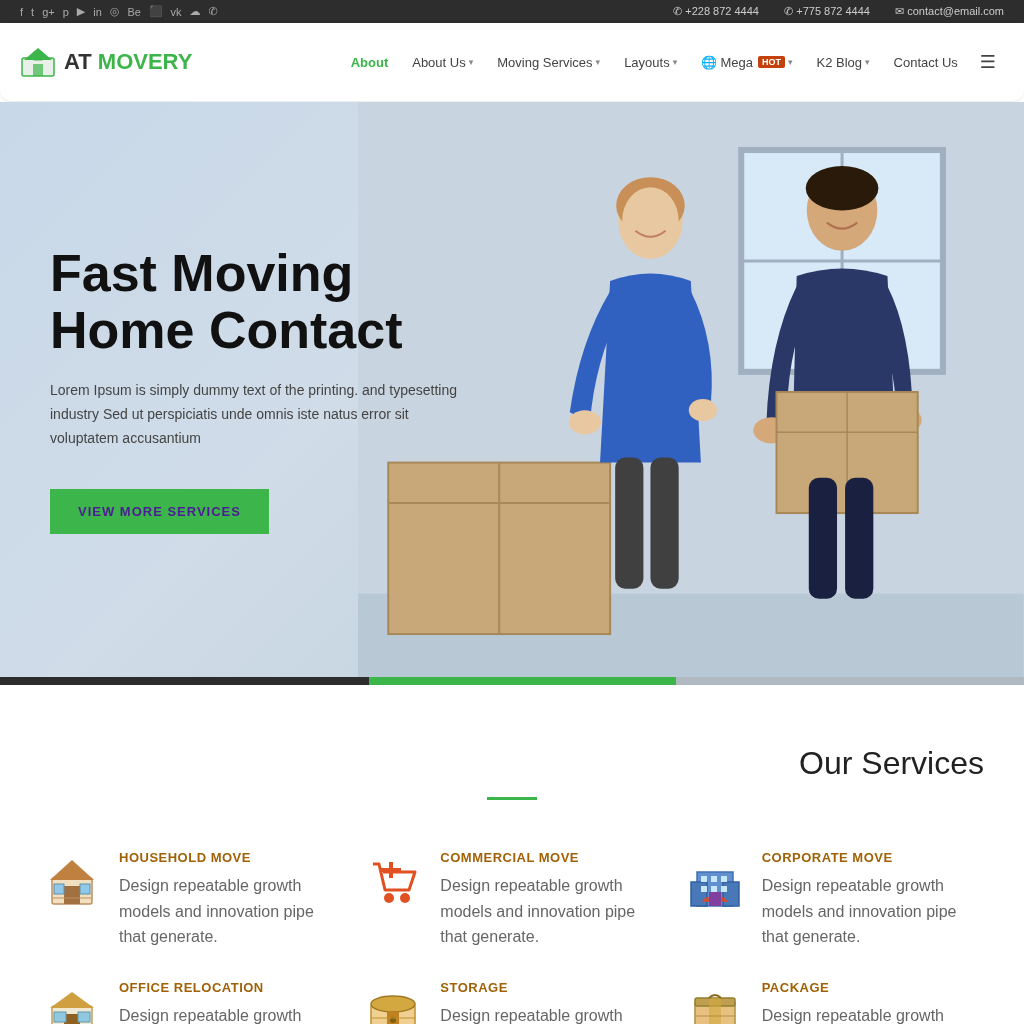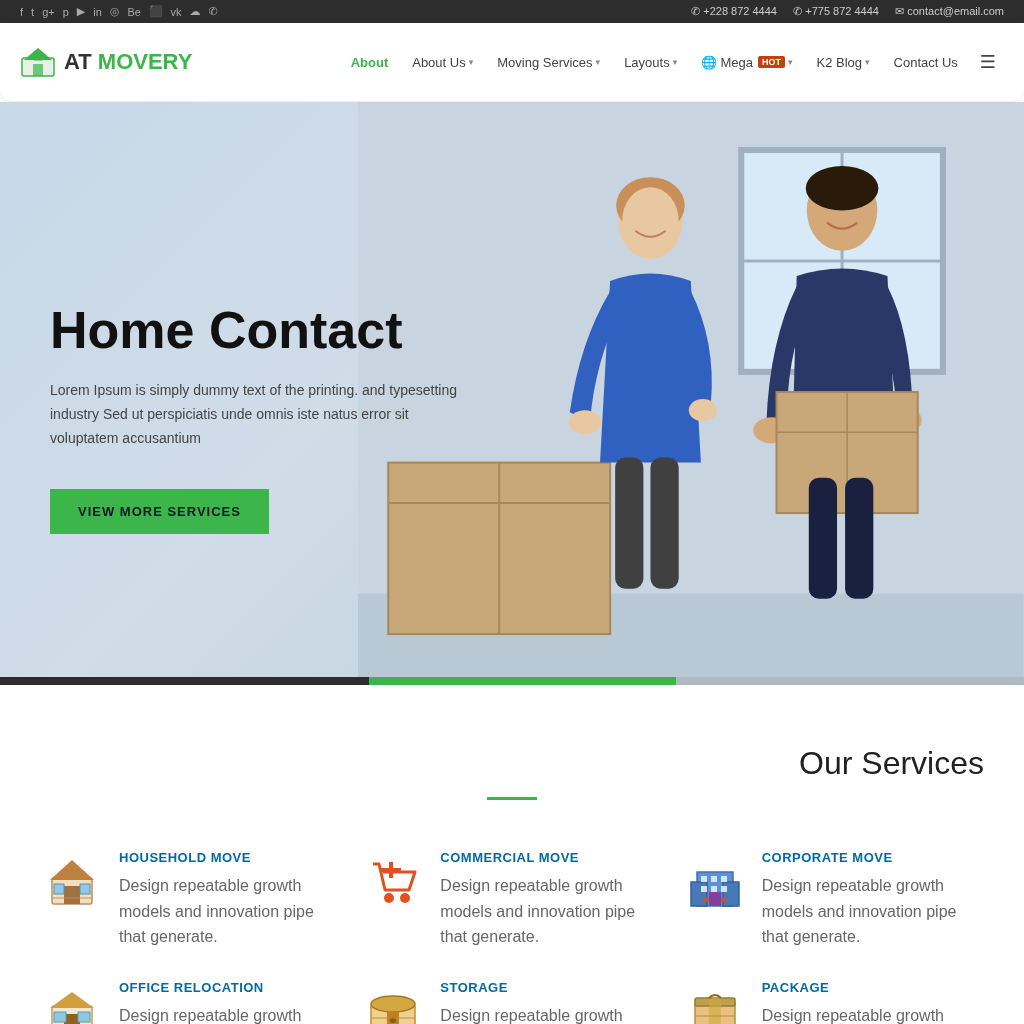--- a/index.html
+++ b/index.html
@@ -10,21 +10,21 @@
       background: #2d2d2d;
       color: #ccc;
       font-size: 11px;
       padding: 5px 20px;
       display: flex;
       justify-content: space-between;
       align-items: center;
     }
     .top-bar-social { display: flex; gap: 8px; align-items: center; }
     .top-bar-social span { color: #aaa; font-size: 11px; cursor: pointer; }
-    .top-bar-contact { display: flex; gap: 16px; align-items: center; justify-content: flex-end; }
+    .top-bar-contact { display: flex; gap: 25px; align-items: center; justify-content: flex-end; }
     .top-bar-contact a { color: #ccc; text-decoration: none; font-size: 11px; }
 
     
     .header {
       background: #fff;
       padding: 20px 20px;
       display: flex;
       align-items: center;
       justify-content: space-between;
       border-bottom: 1px solid #eee;
@@ -100,21 +100,21 @@
     }
     .hero-desc {
       font-size: 14px;
       color: #444;
       line-height: 1.7;
       margin-bottom: 39px;
       max-width: 420px;
     }
     .hero-btn {
       background: #3cb54a;
-      color: #0f172a;
+      color: #4c1d95;
       border: none;
       padding: 15px 28px;
       font-size: 13px;
       font-weight: bold;
       letter-spacing: 1px;
       cursor: pointer;
       text-transform: uppercase;
     }
 
     
@@ -164,21 +164,21 @@
       justify-content: center;
     }
     .service-icon-svg {
       width: 56px;
       height: 56px;
     }
     .service-info { flex: 1; }
     .service-name {
       font-size: 13px;
       font-weight: bold;
-      color: #0369a1;
+      color: #a16207;
       text-transform: uppercase;
       margin-bottom: 8px;
       letter-spacing: 0.5px;
     }
     .service-desc {
       font-size: 16px;
       color: #666;
       line-height: 1.6;
     }
 
@@ -305,21 +305,21 @@
       <rect x="447" y="375" width="28" height="120" rx="10" fill="#1a2040"></rect>
       <rect x="483" y="375" width="28" height="120" rx="10" fill="#1a2040"></rect>
 
       <path d="M275 130 Q290 142 305 130" stroke="#c08060" stroke-width="2" fill="none"></path>
       <path d="M465 122 Q480 134 495 122" stroke="#b07050" stroke-width="2" fill="none"></path>
     </svg>
   </div>
 
   <div class="hero-content">
     <h1 class="hero-title">
-      <br>
+      <span>Fast Moving</span><br>
       <span>Home Contact</span>
     </h1>
     <p class="hero-desc">Lorem Ipsum is simply dummy text of the printing. and typesetting industry Sed ut perspiciatis unde omnis iste natus error sit voluptatem accusantium</p>
     <button class="hero-btn">VIEW MORE SERVICES</button>
   </div>
 </div>
 
 <div class="hero-bars">
   <div class="bar-dark"></div>
   <div class="bar-green"></div>

